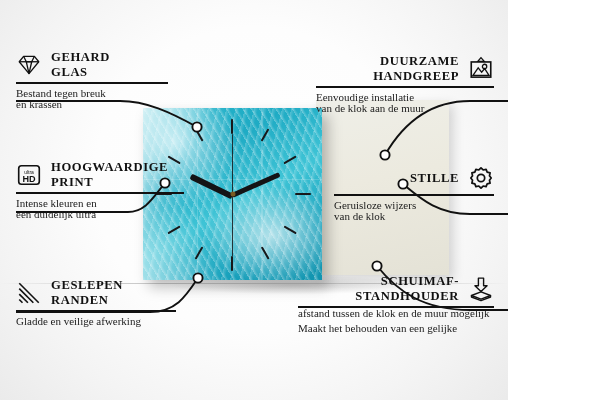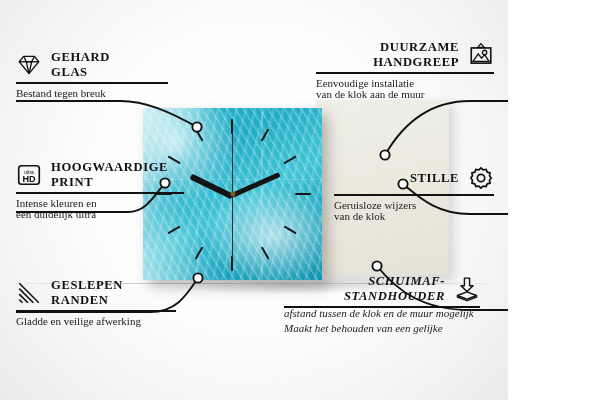--- a/index.html
+++ b/index.html
@@ -31,23 +31,23 @@
   .right .head{justify-content:flex-end;flex-direction:row;}
   .right .title{text-align:right;}
   .right .desc{text-align:left;}
 
   .ico{width:26px;height:26px;flex:0 0 26px;display:block;}
 
   
   #f-gehard{left:16px;top:50px;width:152px;}
   #f-print {left:16px;top:160px;width:168px;}
   #f-randen{left:16px;top:278px;width:160px;}
-  #f-handgreep{right:14px;top:40px;width:178px;}
+  #f-handgreep{right:14px;top:54px;width:178px;}
   #f-mechanisme{right:14px;top:165px;width:160px;}
-  #f-schuim{right:28px;top:274px;width:196px;font-style:italic;}
+  #f-schuim{right:14px;top:274px;width:196px;}
 
   
   #clock{
     position:absolute;left:143px;top:108px;width:179px;height:172px;
     box-shadow:6px 7px 13px rgba(0,0,0,.26);
     background:
       linear-gradient(118deg, rgba(255,255,255,.75) 0%, rgba(255,255,255,0) 26%),
       linear-gradient(62deg,  rgba(255,255,255,.55) 0%, rgba(255,255,255,0) 30%),
       repeating-linear-gradient(58deg, rgba(255,255,255,.30) 0px, rgba(255,255,255,0) 3px, rgba(255,255,255,0) 7px),
       repeating-linear-gradient(104deg, rgba(255,255,255,.22) 0px, rgba(255,255,255,0) 4px, rgba(255,255,255,0) 9px),
@@ -148,20 +148,21 @@
           <path d="M9.5 9 H14.5"></path>
         </g>
       </svg>
       <div>
         <div class="title">GEHARD</div>
         <div class="title">GLAS</div>
       </div>
     </div>
     <div class="rule"></div>
     <div class="desc">Bestand tegen breuk</div>
+    <div class="desc" style="margin-top:0">en krassen</div>
   </div>
 
   <div class="feat left" id="f-print">
     <div class="head">
       <svg class="ico" viewBox="0 0 24 24">
         <rect x="2.5" y="3.5" width="19" height="17" rx="2.5" fill="none" stroke="#111" stroke-width="1.5"></rect>
         <text x="12" y="11" font-family="Liberation Sans, sans-serif" font-size="4.6" text-anchor="middle" fill="#111">ultra</text>
         <text x="12" y="18" font-family="Liberation Sans, sans-serif" font-size="8.4" font-weight="bold" text-anchor="middle" fill="#111">HD</text>
       </svg>
       <div>

